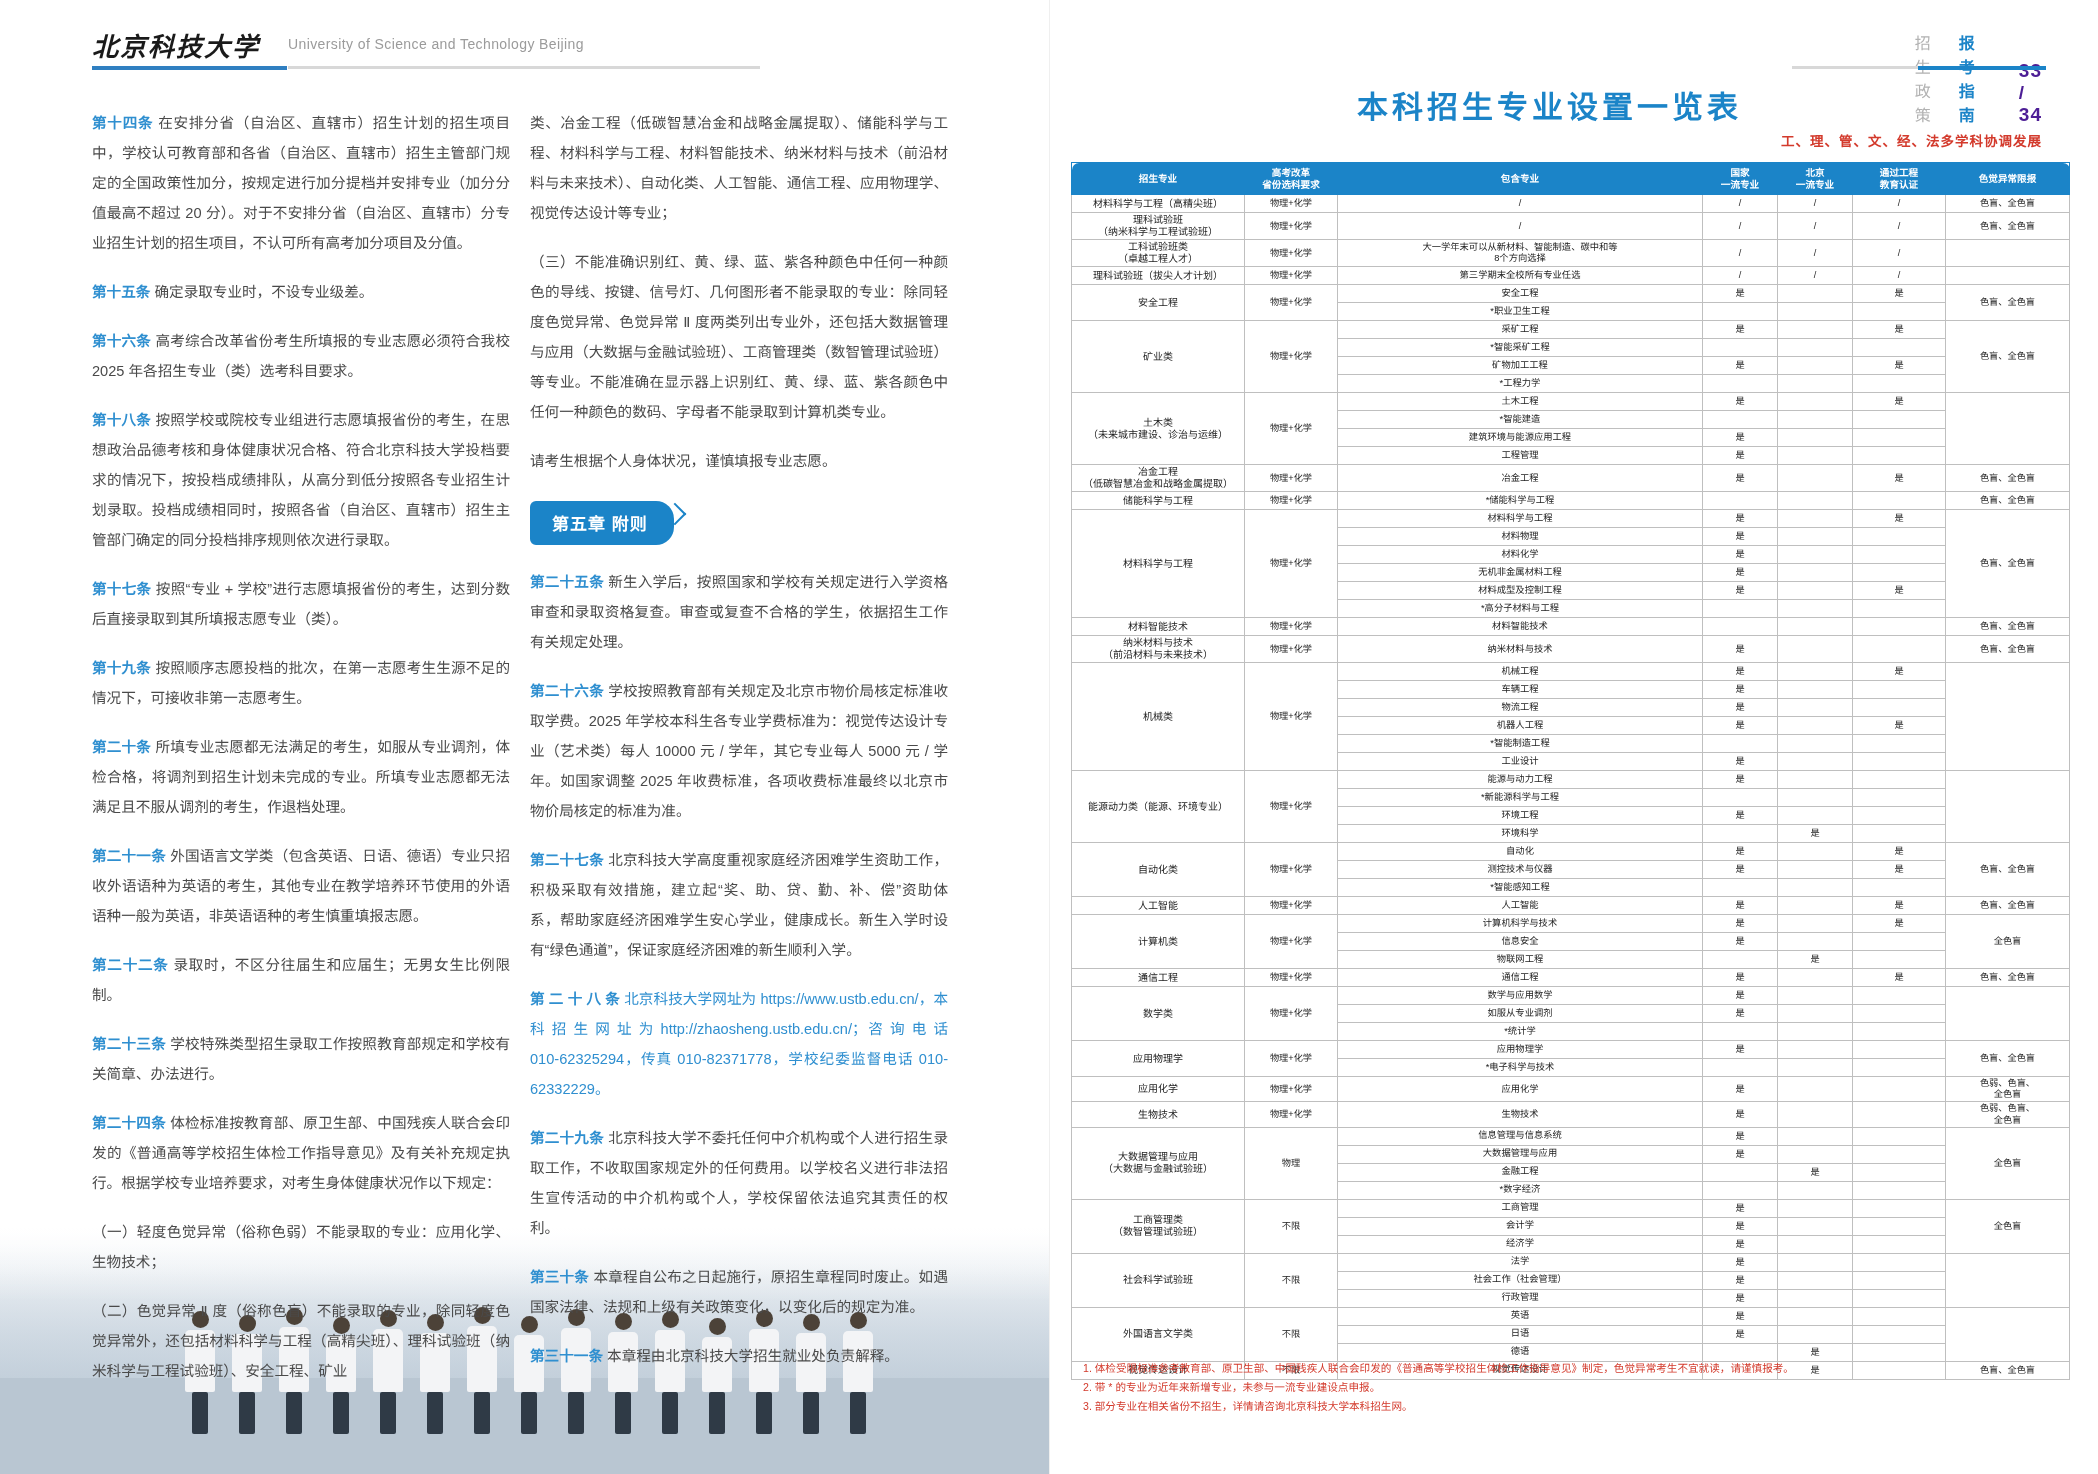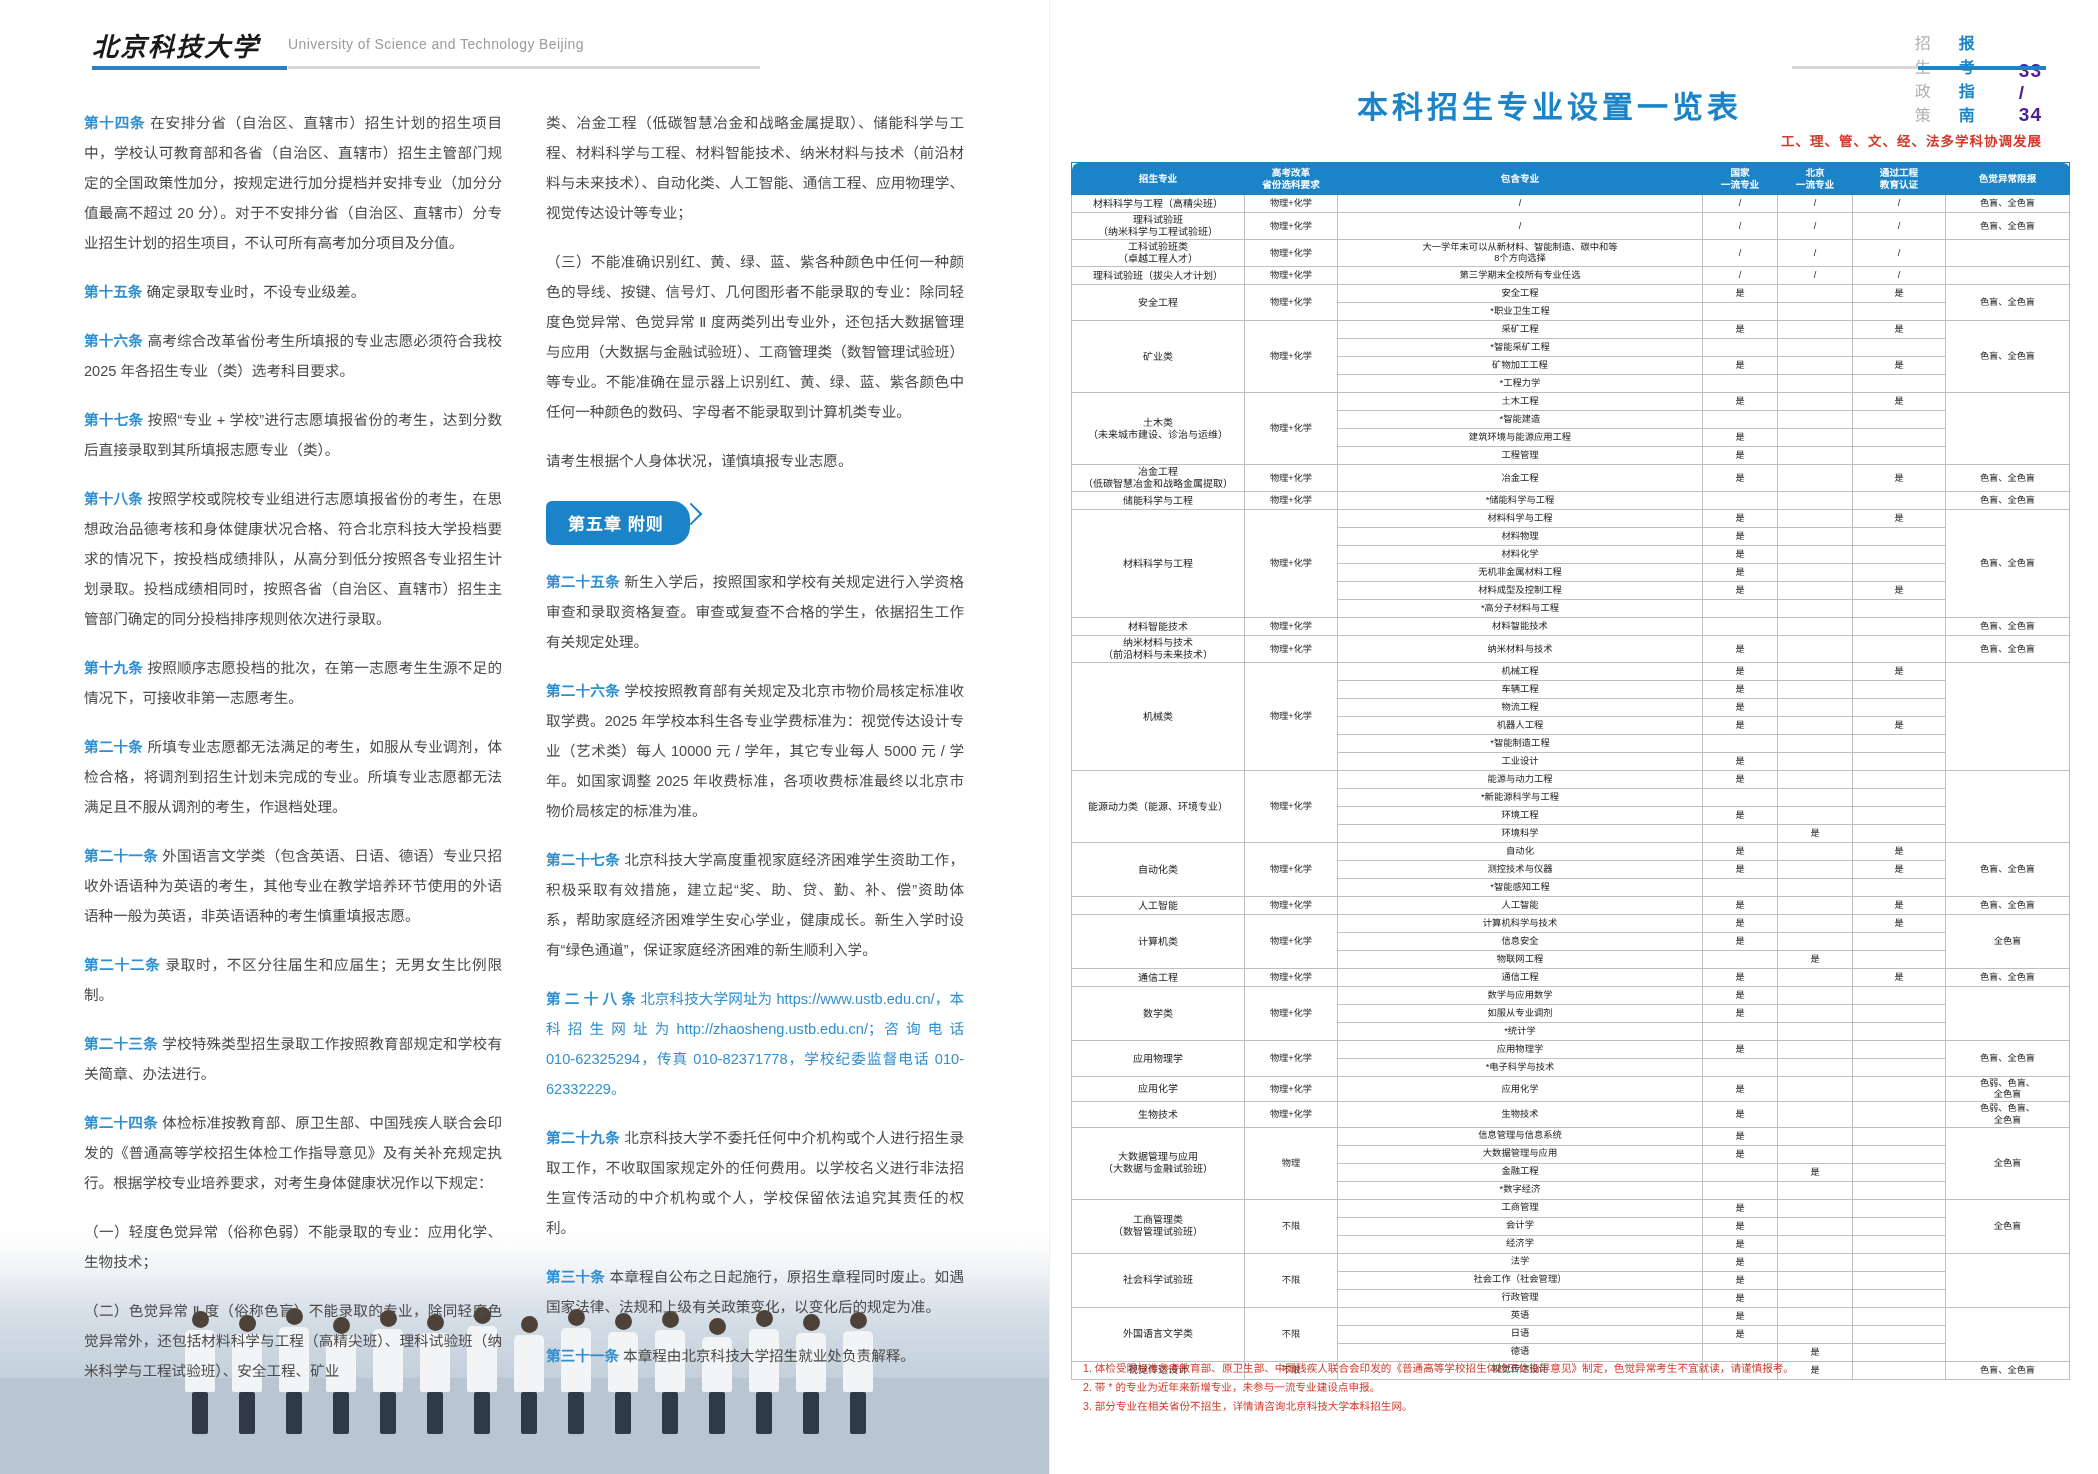--- a/index.html
+++ b/index.html
@@ -21,21 +21,21 @@
   .hdr-r{position:absolute;right:52px;top:0;height:88px;}
   .nav{position:absolute;right:0;top:30px;display:flex;align-items:flex-end;gap:0;}
   .nav-sec{font-size:16px;color:#b2b2b2;padding:0 14px 8px 14px;}
   .nav-sec.active{color:#1b84c8;font-weight:bold;}
   .pg{font-size:19px;color:#4c1d95;font-weight:bold;padding:0 4px 8px 30px;letter-spacing:1px;}
   .nav-rule{position:absolute;right:0;top:66px;display:flex;}
   .nav-rule i{display:block;height:3px;background:#d8d8d8;}
   .nav-rule i.active{background:#1b84c8;height:4px;}
 
   
-  .cols{position:absolute;left:84px;top:108px;width:880px;display:flex;gap:44px;}
+  .cols{position:absolute;left:92px;top:108px;width:880px;display:flex;gap:20px;}
   .col{width:418px;}
   p.t{margin:0 0 19px 0;font-size:14.6px;line-height:30px;color:#4a4a4a;text-align:justify;
       font-family:"Liberation Sans","DejaVu Sans",sans-serif;}
   .art{color:#2f8fd0;font-weight:bold;}
   .lnk{color:#2f8fd0;}
 
   .chapbar{margin:6px 0 22px 0;display:inline-block;position:relative;}
   .chapbar .pill{display:inline-block;background:#1b84c8;color:#fff;font-size:17px;font-weight:bold;
       padding:9px 26px 10px 22px;border-radius:6px 18px 18px 6px;letter-spacing:1px;}
   .chapbar .tick{position:absolute;right:-9px;top:5px;width:14px;height:14px;border-right:2px solid #1b84c8;
@@ -170,22 +170,22 @@
         </div>
     </div>
     <div class="fade"></div>
   </div>
 
   <div class="cols">
     <div class="col" id="col1">
         <p class="t"><span class="art">第十四条 </span><span>在安排分省（自治区、直辖市）招生计划的招生项目中，学校认可教育部和各省（自治区、直辖市）招生主管部门规定的全国政策性加分，按规定进行加分提档并安排专业（加分分值最高不超过 20 分）。对于不安排分省（自治区、直辖市）分专业招生计划的招生项目，不认可所有高考加分项目及分值。</span></p>
         <p class="t"><span class="art">第十五条 </span><span>确定录取专业时，不设专业级差。</span></p>
         <p class="t"><span class="art">第十六条 </span><span>高考综合改革省份考生所填报的专业志愿必须符合我校 2025 年各招生专业（类）选考科目要求。</span></p>
+        <p class="t"><span class="art">第十八条 </span><span>按照学校或院校专业组进行志愿填报省份的考生，在思想政治品德考核和身体健康状况合格、符合北京科技大学投档要求的情况下，按投档成绩排队，从高分到低分按照各专业招生计划录取。投档成绩相同时，按照各省（自治区、直辖市）招生主管部门确定的同分投档排序规则依次进行录取。</span></p>
         <p class="t"><span class="art">第十七条 </span><span>按照“专业 + 学校”进行志愿填报省份的考生，达到分数后直接录取到其所填报志愿专业（类）。</span></p>
-        <p class="t"><span class="art">第十八条 </span><span>按照学校或院校专业组进行志愿填报省份的考生，在思想政治品德考核和身体健康状况合格、符合北京科技大学投档要求的情况下，按投档成绩排队，从高分到低分按照各专业招生计划录取。投档成绩相同时，按照各省（自治区、直辖市）招生主管部门确定的同分投档排序规则依次进行录取。</span></p>
         <p class="t"><span class="art">第十九条 </span><span>按照顺序志愿投档的批次，在第一志愿考生生源不足的情况下，可接收非第一志愿考生。</span></p>
         <p class="t"><span class="art">第二十条 </span><span>所填专业志愿都无法满足的考生，如服从专业调剂，体检合格，将调剂到招生计划未完成的专业。所填专业志愿都无法满足且不服从调剂的考生，作退档处理。</span></p>
         <p class="t"><span class="art">第二十一条 </span><span>外国语言文学类（包含英语、日语、德语）专业只招收外语语种为英语的考生，其他专业在教学培养环节使用的外语语种一般为英语，非英语语种的考生慎重填报志愿。</span></p>
         <p class="t"><span class="art">第二十二条 </span><span>录取时，不区分往届生和应届生；无男女生比例限制。</span></p>
         <p class="t"><span class="art">第二十三条 </span><span>学校特殊类型招生录取工作按照教育部规定和学校有关简章、办法进行。</span></p>
         <p class="t"><span class="art">第二十四条 </span><span>体检标准按教育部、原卫生部、中国残疾人联合会印发的《普通高等学校招生体检工作指导意见》及有关补充规定执行。根据学校专业培养要求，对考生身体健康状况作以下规定：</span></p>
         <p class="t"><span>（一）轻度色觉异常（俗称色弱）不能录取的专业：应用化学、生物技术；</span></p>
         <p class="t"><span>（二）色觉异常 Ⅱ 度（俗称色盲）不能录取的专业，除同轻度色觉异常外，还包括材料科学与工程（高精尖班）、理科试验班（纳米科学与工程试验班）、安全工程、矿业</span></p>
       </div>
     <div class="col" id="col2"><p class="t"><span>类、冶金工程（低碳智慧冶金和战略金属提取）、储能科学与工程、材料科学与工程、材料智能技术、纳米材料与技术（前沿材料与未来技术）、自动化类、人工智能、通信工程、应用物理学、视觉传达设计等专业；</span></p><p class="t"><span>（三）不能准确识别红、黄、绿、蓝、紫各种颜色中任何一种颜色的导线、按键、信号灯、几何图形者不能录取的专业：除同轻度色觉异常、色觉异常 Ⅱ 度两类列出专业外，还包括大数据管理与应用（大数据与金融试验班）、工商管理类（数智管理试验班）等专业。不能准确在显示器上识别红、黄、绿、蓝、紫各颜色中任何一种颜色的数码、字母者不能录取到计算机类专业。</span></p><p class="t"><span>请考生根据个人身体状况，谨慎填报专业志愿。</span></p><div class="chapbar"><span class="pill">第五章 附则</span><span class="tick"></span></div><p class="t"><span class="art">第二十五条 </span><span>新生入学后，按照国家和学校有关规定进行入学资格审查和录取资格复查。审查或复查不合格的学生，依据招生工作有关规定处理。</span></p><p class="t"><span class="art">第二十六条 </span><span>学校按照教育部有关规定及北京市物价局核定标准收取学费。2025 年学校本科生各专业学费标准为：视觉传达设计专业（艺术类）每人 10000 元 / 学年，其它专业每人 5000 元 / 学年。如国家调整 2025 年收费标准，各项收费标准最终以北京市物价局核定的标准为准。</span></p><p class="t"><span class="art">第二十七条 </span><span>北京科技大学高度重视家庭经济困难学生资助工作，积极采取有效措施，建立起“奖、助、贷、勤、补、偿”资助体系，帮助家庭经济困难学生安心学业，健康成长。新生入学时设有“绿色通道”，保证家庭经济困难的新生顺利入学。</span></p><p class="t"><span class="art">第 二 十 八 条 </span><span class="lnk">北京科技大学网址为 https://www.ustb.edu.cn/，本 科 招 生 网 址 为 http://zhaosheng.ustb.edu.cn/；咨 询 电 话 010-62325294，传真 010-82371778，学校纪委监督电话 010-62332229。</span></p><p class="t"><span class="art">第二十九条 </span><span>北京科技大学不委托任何中介机构或个人进行招生录取工作，不收取国家规定外的任何费用。以学校名义进行非法招生宣传活动的中介机构或个人，学校保留依法追究其责任的权利。</span></p><p class="t"><span class="art">第三十条 </span><span>本章程自公布之日起施行，原招生章程同时废止。如遇国家法律、法规和上级有关政策变化，以变化后的规定为准。</span></p><p class="t"><span class="art">第三十一条 </span><span>本章程由北京科技大学招生就业处负责解释。</span></p></div>

